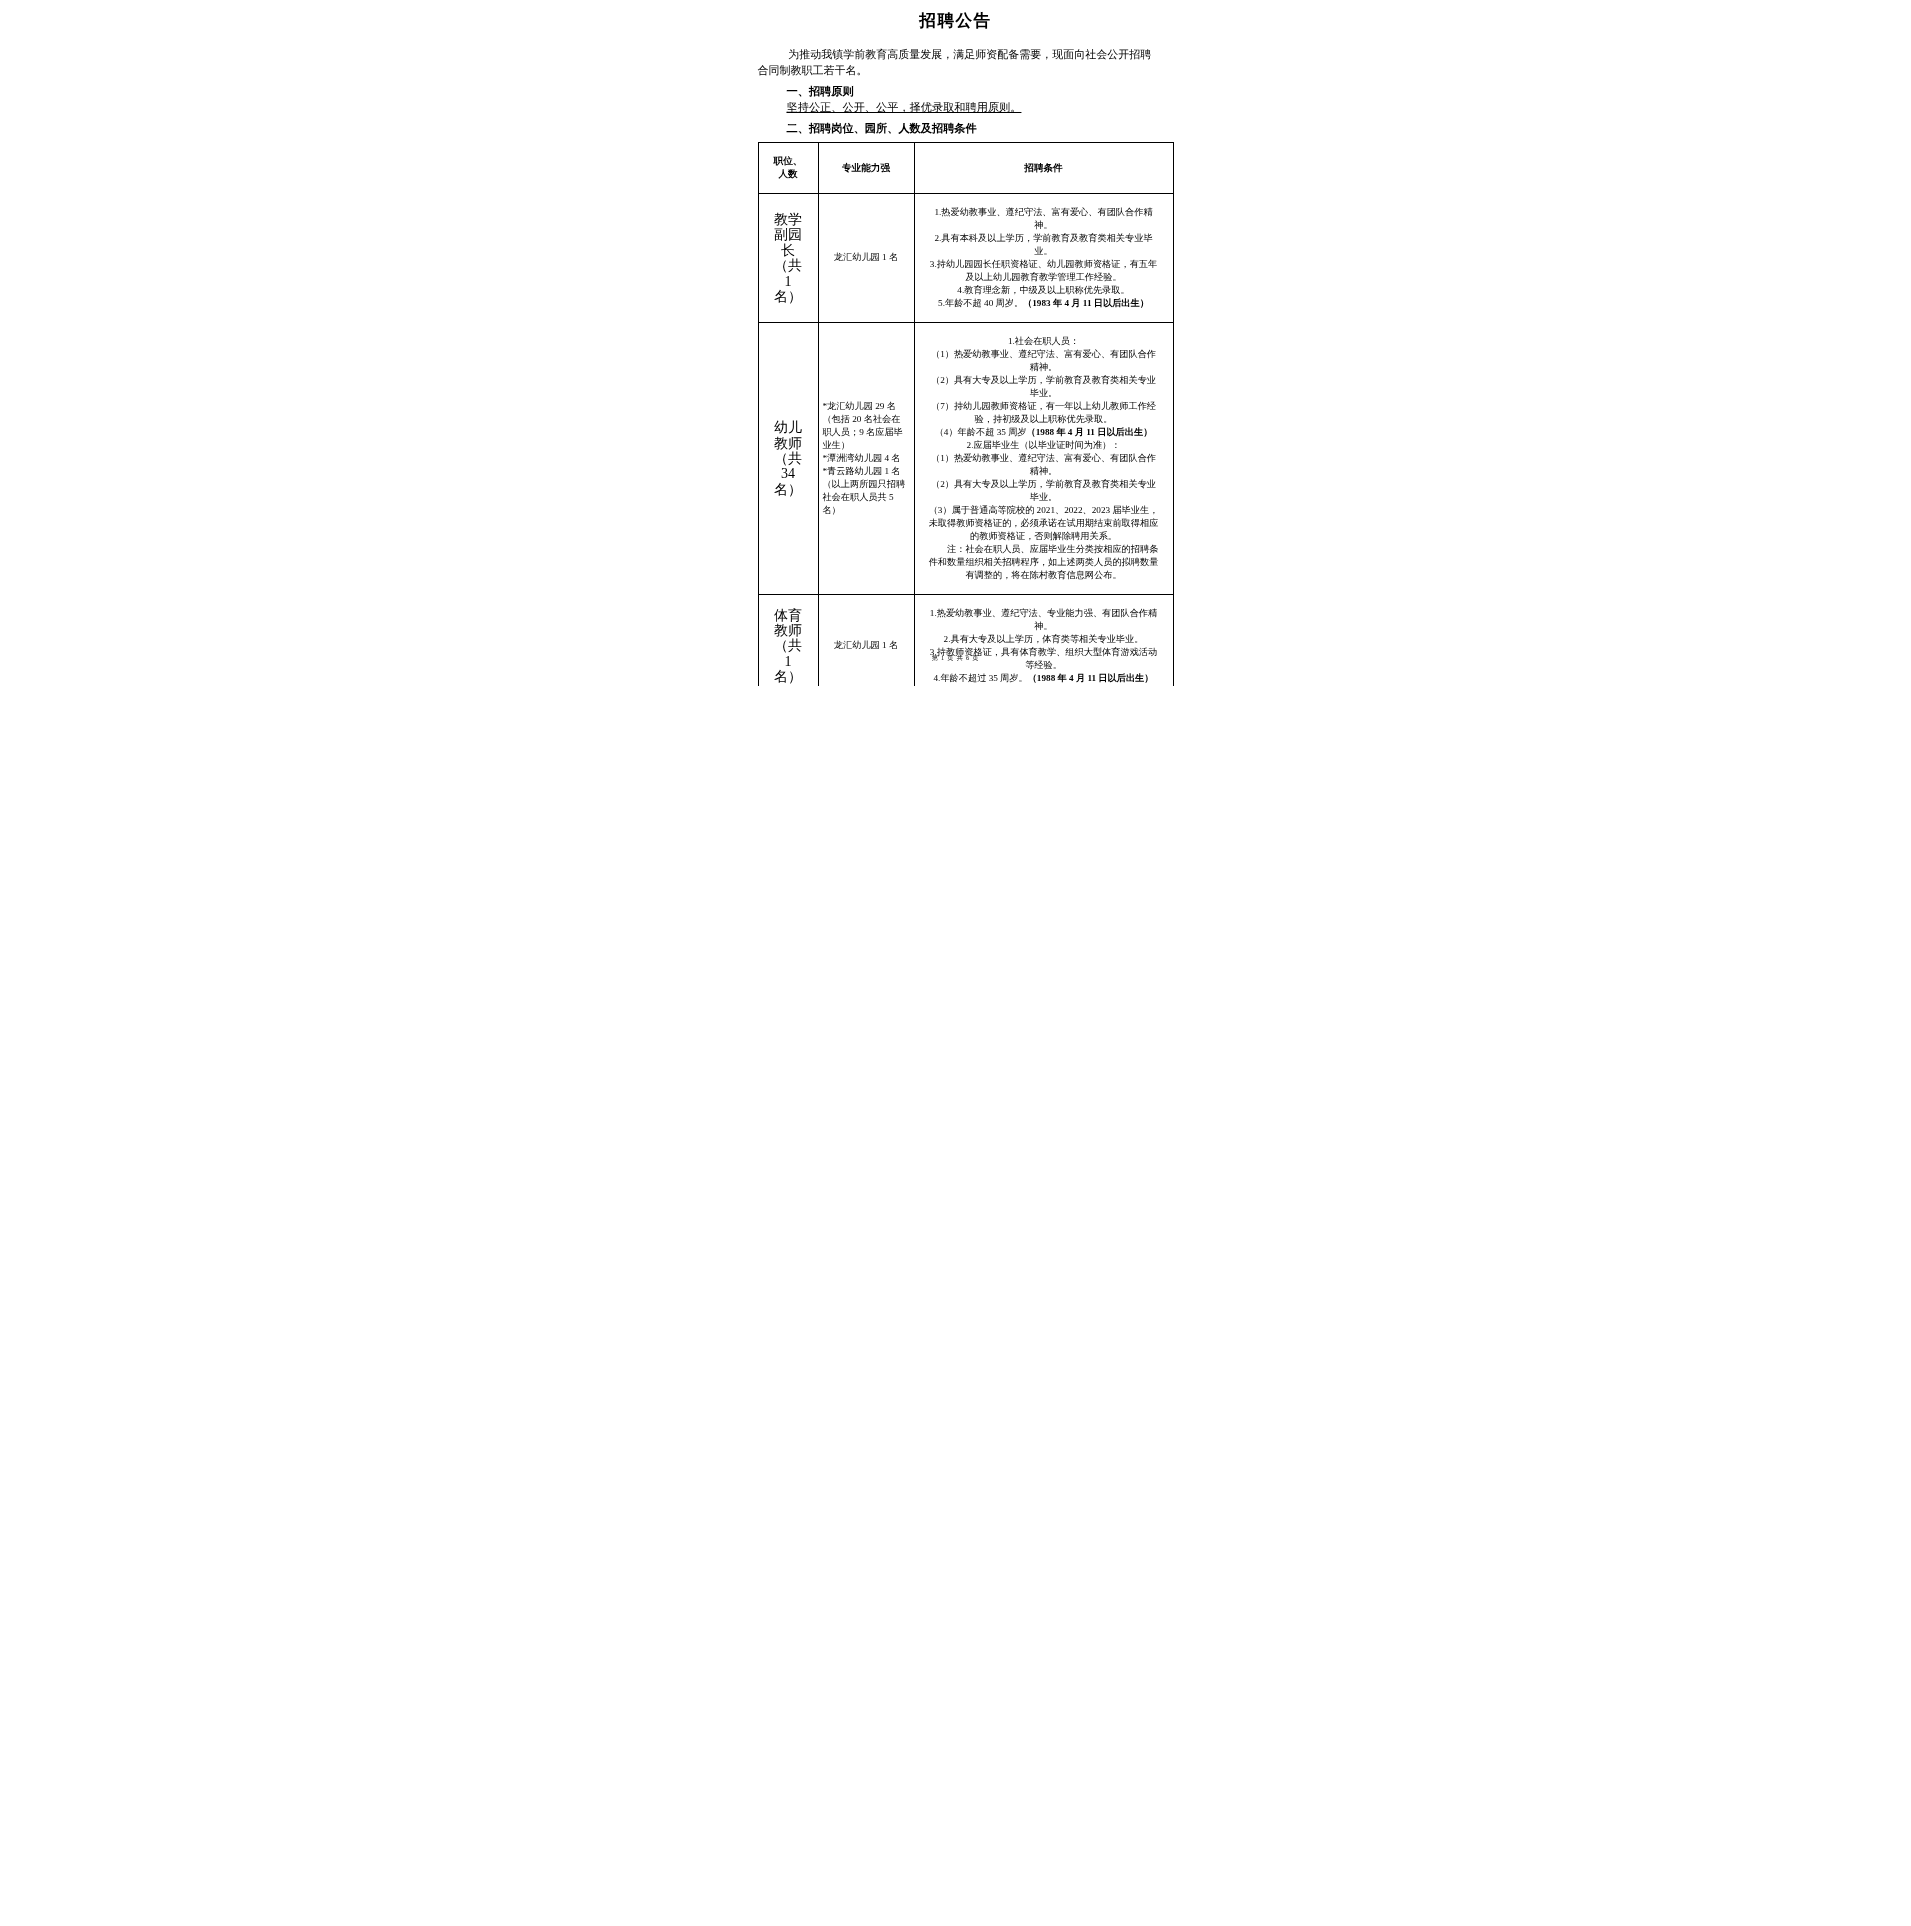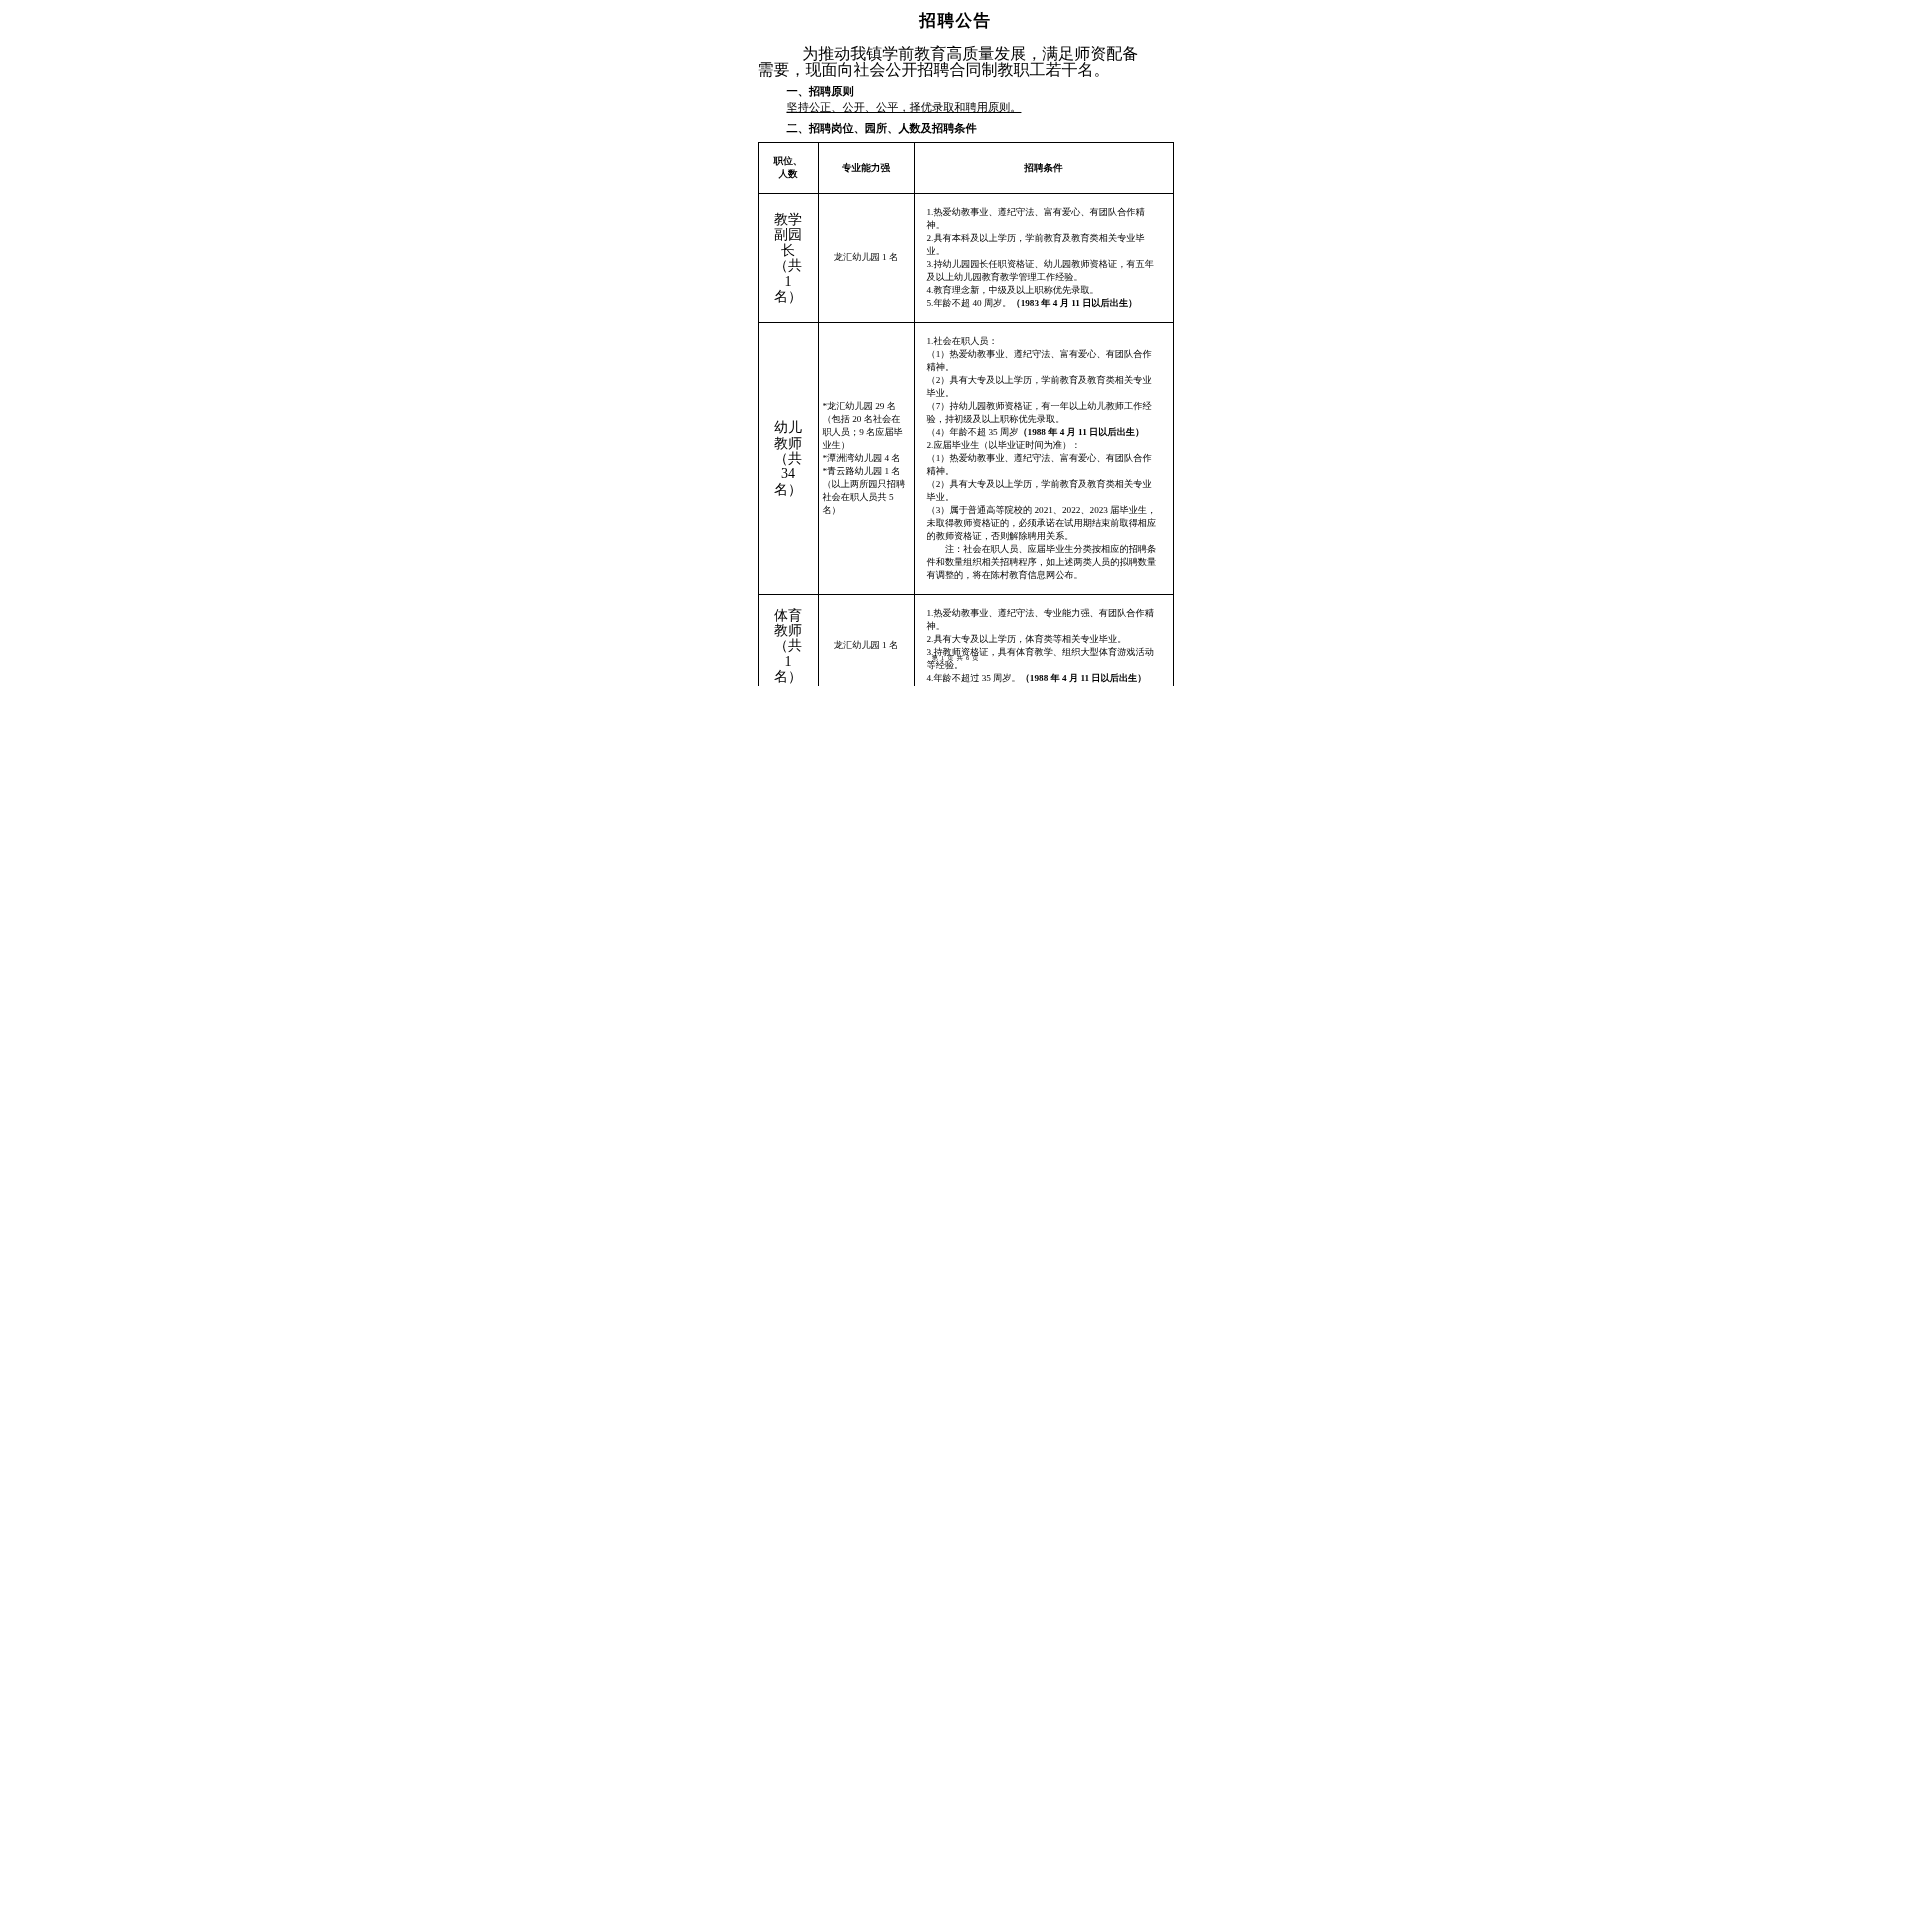--- a/index.html
+++ b/index.html
@@ -17,21 +17,21 @@
     font-weight:bold;
     font-size:16.6px;
     letter-spacing:1.5px;
     line-height:21.6px;
   }
   .t1{padding-top:52px;}
   .t2{margin-top:10px;}
   .intro{
     margin:14px 0 0 41px;
     width:394px;
-    font-size:16px;
+    font-size:11px;
     line-height:16.6px;
     text-indent:2.8em;
     text-align:left;
   }
   .sec-heading{
     margin:4.6px 0 0 70px;
     font-family:"Liberation Sans","DejaVu Sans",sans-serif;
     font-weight:bold;
     font-size:11.2px;
     line-height:16px;
@@ -78,21 +78,21 @@
     vertical-align:middle;
     font-size:9.2px;
     line-height:15.4px;
   }
   td.nur.nur-left{
     text-align:left;
     padding:0 3.9px;
     line-height:13px;
   }
   td.cond{
-    text-align:left;
+    text-align:center;
     vertical-align:middle;
     font-size:9.2px;
     line-height:13px;
     padding:0 3.5px;
   }
   .cl b{font-weight:bold;}
   .cl.note{text-indent:2em;}
   .footer{
     position:absolute;
     top:644px;

